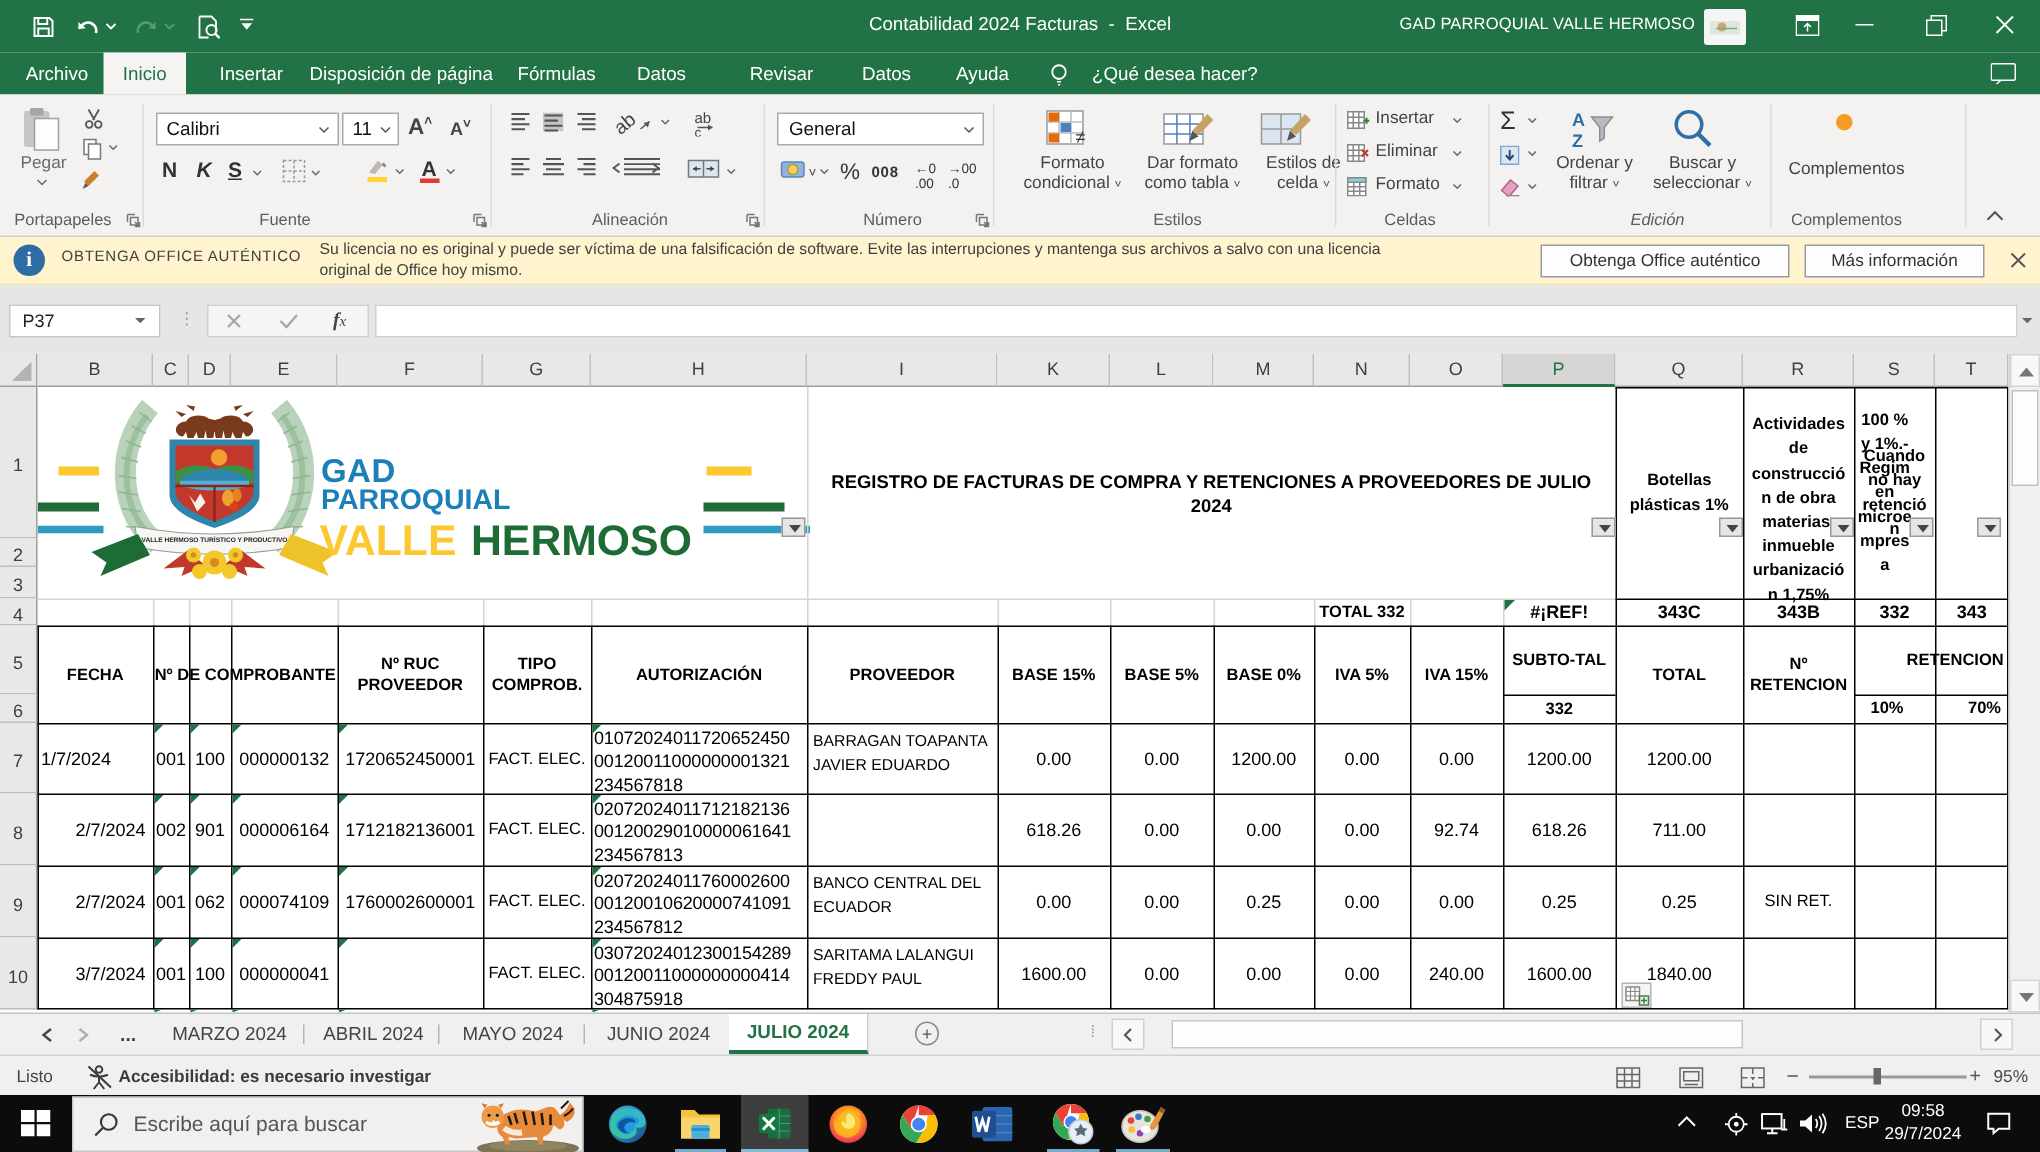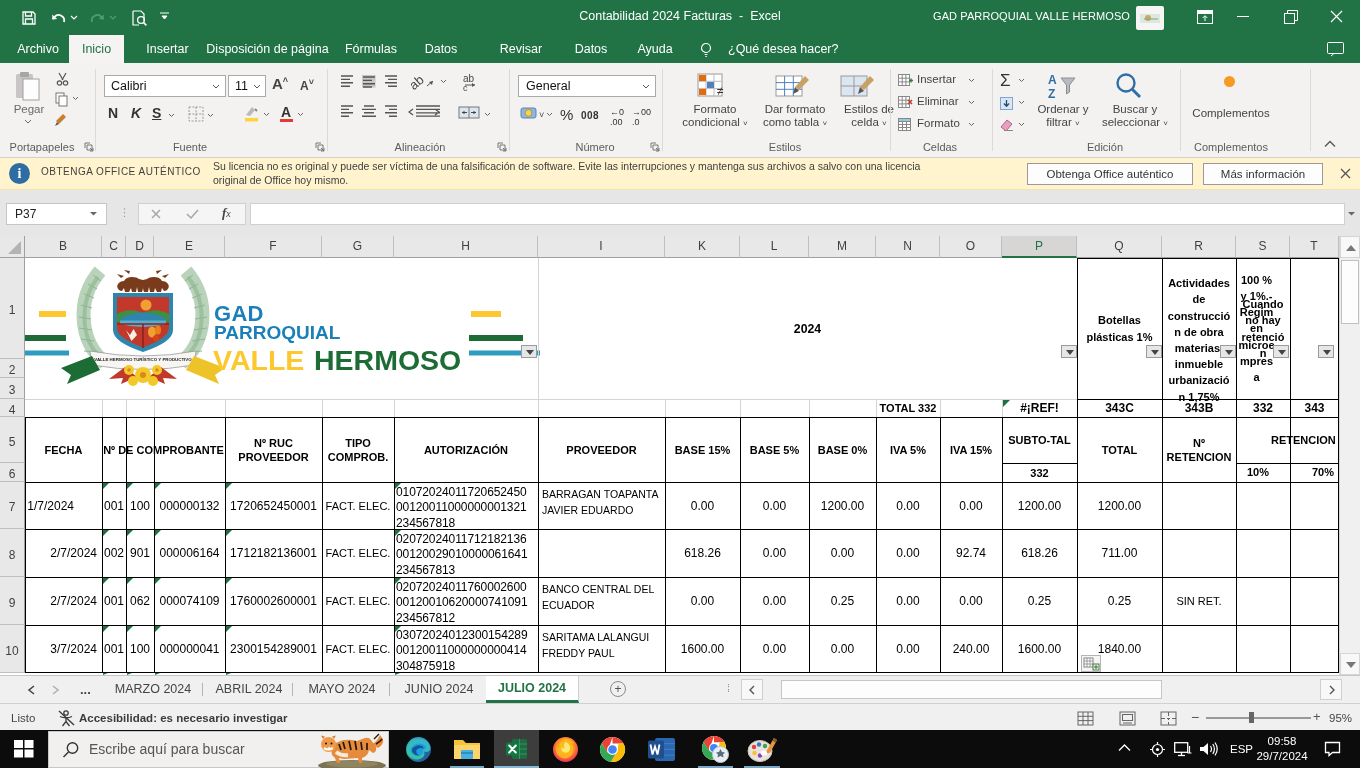--- a/index.html
+++ b/index.html
@@ -333,21 +333,21 @@
       <text x="0" y="12" font-size="12" font-weight="bold" fill="#2f6fa5">A</text>
       <text x="0" y="26" font-size="12" font-weight="bold" fill="#2f6fa5">Z</text>
       <path d="M13 6 h14 l-5.5 7 v7 l-3 2 v-9 z" fill="#b8bcc2" stroke="#8a8e94"></path>
     </svg>
   <div class="abs" style="left:1030px;top:40px;width:66px;text-align:center;font-size:11.5px;color:#444;line-height:13px">Ordenar y<br>filtrar <span style="font-size:8px">˅</span></div>
   <svg class="abs" style="left:1113px;top:9px" width="30" height="28" viewBox="0 0 30 28">
       <circle cx="13" cy="11" r="8.5" fill="none" stroke="#2f6fa5" stroke-width="2.4"></circle>
       <path d="M19 17 l8 8" stroke="#2f6fa5" stroke-width="3"></path>
     </svg>
   <div class="abs" style="left:1098px;top:40px;width:74px;text-align:center;font-size:11.5px;color:#444;line-height:13px">Buscar y<br>seleccionar <span style="font-size:8px">˅</span></div>
-  <div class="glabel" style="left:1065px;width:80px;">Edición</div>
+  <div class="glabel" style="left:1065px;width:80px;font-style:italic;">Edición</div>
   <div class="gsep" style="left:1180px"></div>
 
   <div class="abs" style="left:1224px;top:13px;width:11px;height:11px;border-radius:50%;background:#f59a23"></div>
   <div class="abs" style="left:1188px;top:44px;width:86px;text-align:center;font-size:11.5px;color:#444">Complementos</div>
   <div class="glabel" style="left:1188px;width:86px;">Complementos</div>
   <div class="gsep" style="left:1310px"></div>
   <svg class="abs" style="left:1324px;top:77px" width="12" height="8" viewBox="0 0 12 8">
       <path d="M1 6.5 L6 1.5 L11 6.5" fill="none" stroke="#555" stroke-width="1.3"></path>
     </svg>
 </div>
@@ -535,20 +535,21 @@
 <div class="abs" style="left:1078px;top:164px;width:83px;height:16px;font-size:12px;display:flex;flex-direction:column;justify-content:center;text-align:center;font-weight:bold;">343C</div>
 <div class="abs" style="left:1163px;top:164px;width:72px;height:16px;font-size:12px;display:flex;flex-direction:column;justify-content:center;text-align:center;font-weight:bold;">343B</div>
 <div class="abs" style="left:1237px;top:164px;width:52px;height:16px;font-size:12px;display:flex;flex-direction:column;justify-content:center;text-align:center;font-weight:bold;">332</div>
 <div class="abs" style="left:1291px;top:164px;width:47px;height:16px;font-size:12px;display:flex;flex-direction:column;justify-content:center;text-align:center;font-weight:bold;">343</div>
 <div class="abs" style="left:1003px;top:164px;width:0;height:0;border-right:7px solid transparent;border-top:7px solid #1e7145"></div>
 <div class="abs" style="left:1078px;top:23px;width:83px;height:139px;display:flex;flex-direction:column;justify-content:center;text-align:center;font-weight:bold;font-size:11px;line-height:17px">Botellas<br>plásticas 1%</div>
 <div class="abs" style="left:1163px;top:23px;width:72px;height:162px;display:flex;flex-direction:column;justify-content:center;text-align:center;font-weight:bold;font-size:11px;line-height:16.2px">Actividades<br>de<br>construcció<br>n de obra<br>materias,<br>inmueble<br>urbanizació<br>n 1,75%</div>
 <div class="abs" style="left:1237px;top:23px;width:52px;height:139px;display:flex;flex-direction:column;justify-content:center;text-align:center;font-weight:bold;font-size:11px;line-height:16.5px">Cuando<br>no hay<br>retenció<br>n</div>
 <div class="abs" style="left:1233px;top:23px;width:47px;height:139px;display:flex;flex-direction:column;justify-content:center;text-align:center;font-weight:bold;font-size:11px;line-height:16.2px">100 %<br>y 1%.-<br>Regim<br>en<br>microe<br>mpres<br>a</div>
 <div class="abs" style="left:539px;top:23px;width:537px;height:139px;display:flex;flex-direction:column;justify-content:center;text-align:center;font-weight:bold;font-size:12.3px;line-height:16px">
+      <div>REGISTRO DE FACTURAS DE COMPRA Y RETENCIONES A PROVEEDORES DE JULIO</div>
       <div>2024</div>
     </div>
 <div class="abs" style="left:521px;top:109px;width:16px;height:13px;background:#e6e6e6;border:1px solid #9a9a9a">
       <div class="abs" style="left:4px;top:4px;width:0;height:0;border-left:4px solid transparent;border-right:4px solid transparent;border-top:5px solid #444"></div>
     </div>
 <div class="abs" style="left:1061px;top:109px;width:16px;height:13px;background:#e6e6e6;border:1px solid #9a9a9a">
       <div class="abs" style="left:4px;top:4px;width:0;height:0;border-left:4px solid transparent;border-right:4px solid transparent;border-top:5px solid #444"></div>
     </div>
 <div class="abs" style="left:1146px;top:109px;width:16px;height:13px;background:#e6e6e6;border:1px solid #9a9a9a">
       <div class="abs" style="left:4px;top:4px;width:0;height:0;border-left:4px solid transparent;border-right:4px solid transparent;border-top:5px solid #444"></div>
@@ -637,21 +638,20 @@
 <div class="abs" style="left:1163px;top:342px;width:72px;height:46px;font-size:11px;display:flex;flex-direction:column;justify-content:center;text-align:center;">SIN RET.</div>
 <div class="abs" style="left:103px;top:342px;width:0;height:0;border-right:6px solid transparent;border-top:6px solid #1e7145"></div>
 <div class="abs" style="left:127px;top:342px;width:0;height:0;border-right:6px solid transparent;border-top:6px solid #1e7145"></div>
 <div class="abs" style="left:155px;top:342px;width:0;height:0;border-right:6px solid transparent;border-top:6px solid #1e7145"></div>
 <div class="abs" style="left:226px;top:342px;width:0;height:0;border-right:6px solid transparent;border-top:6px solid #1e7145"></div>
 <div class="abs" style="left:395px;top:342px;width:0;height:0;border-right:6px solid transparent;border-top:6px solid #1e7145"></div>
 <div class="abs" style="left:26px;top:390px;width:75px;height:46px;font-size:12px;display:flex;flex-direction:column;justify-content:center;text-align:right;padding-right:4px;">3/7/2024</div>
 <div class="abs" style="left:103px;top:390px;width:22px;height:46px;font-size:12px;display:flex;flex-direction:column;justify-content:center;text-align:center;">001</div>
 <div class="abs" style="left:127px;top:390px;width:26px;height:46px;font-size:12px;display:flex;flex-direction:column;justify-content:center;text-align:center;">100</div>
 <div class="abs" style="left:155px;top:390px;width:69px;height:46px;font-size:12px;display:flex;flex-direction:column;justify-content:center;text-align:center;">000000041</div>
-<div class="abs" style="left:226px;top:390px;width:95px;height:46px;font-size:12px;display:flex;flex-direction:column;justify-content:center;text-align:center;">2300154289001</div>
 <div class="abs" style="left:323px;top:390px;width:70px;height:46px;font-size:11px;display:flex;flex-direction:column;justify-content:center;text-align:center;">FACT. ELEC.</div>
 <div class="abs" style="left:395px;top:390px;width:142px;height:46px;font-size:12px;display:flex;flex-direction:column;justify-content:flex-start;text-align:left;line-height:15.3px;padding-left:1px;padding-top:2px;letter-spacing:-0.1px;">03072024012300154289<br>00120011000000000414<br>304875918</div>
 <div class="abs" style="left:539px;top:390px;width:125px;height:46px;font-size:10.5px;display:flex;flex-direction:column;justify-content:flex-start;text-align:left;line-height:16px;padding-left:3px;padding-top:3px;white-space:nowrap;">SARITAMA LALANGUI<br>FREDDY PAUL</div>
 <div class="abs" style="left:666px;top:390px;width:73px;height:46px;font-size:12px;display:flex;flex-direction:column;justify-content:center;text-align:center;">1600.00</div>
 <div class="abs" style="left:741px;top:390px;width:67px;height:46px;font-size:12px;display:flex;flex-direction:column;justify-content:center;text-align:center;">0.00</div>
 <div class="abs" style="left:810px;top:390px;width:65px;height:46px;font-size:12px;display:flex;flex-direction:column;justify-content:center;text-align:center;">0.00</div>
 <div class="abs" style="left:877px;top:390px;width:62px;height:46px;font-size:12px;display:flex;flex-direction:column;justify-content:center;text-align:center;">0.00</div>
 <div class="abs" style="left:941px;top:390px;width:60px;height:46px;font-size:12px;display:flex;flex-direction:column;justify-content:center;text-align:center;">240.00</div>
 <div class="abs" style="left:1003px;top:390px;width:73px;height:46px;font-size:12px;display:flex;flex-direction:column;justify-content:center;text-align:center;">1600.00</div>
 <div class="abs" style="left:1078px;top:390px;width:83px;height:46px;font-size:12px;display:flex;flex-direction:column;justify-content:center;text-align:center;">1840.00</div>

